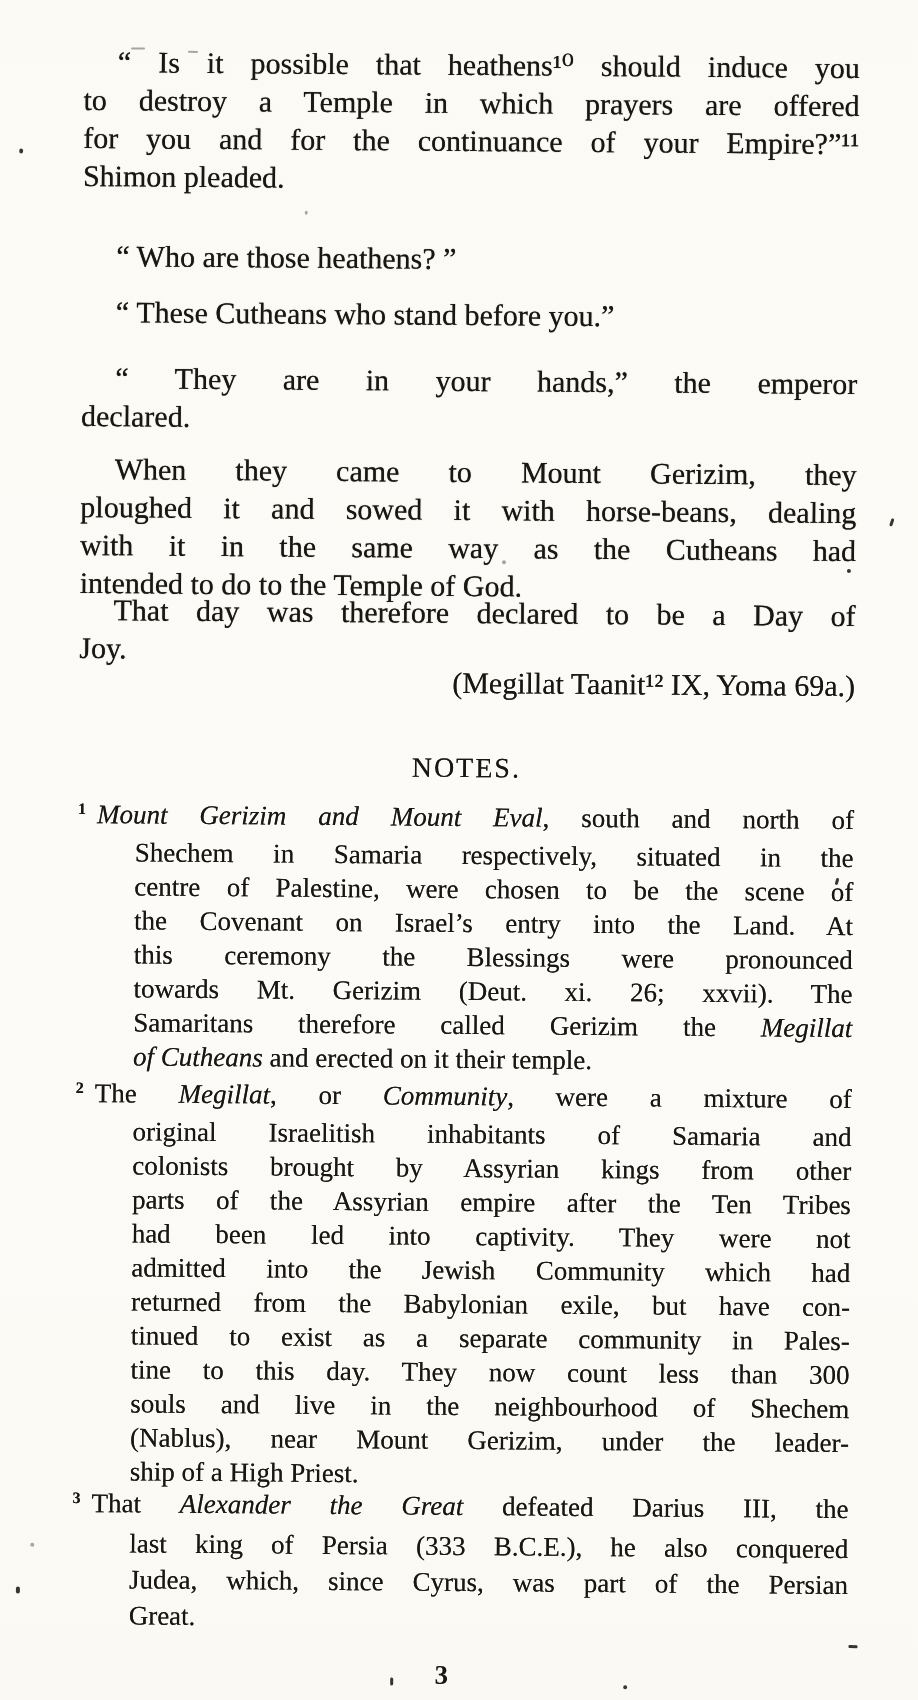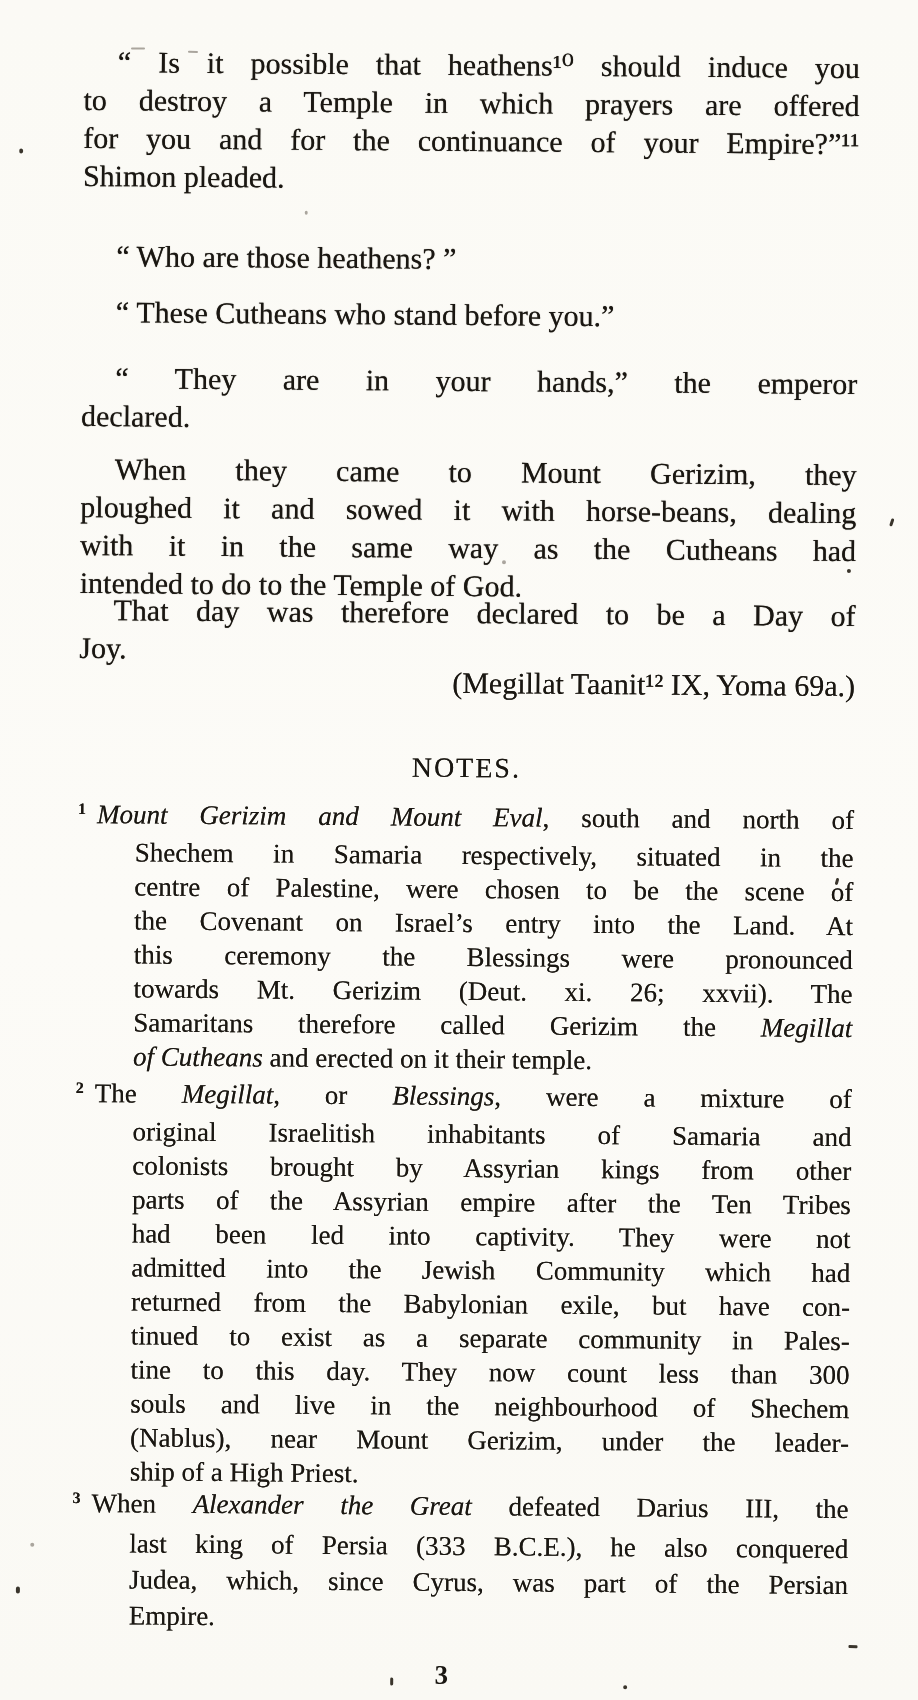--- a/index.html
+++ b/index.html
@@ -82,38 +82,38 @@
         <div class="line"><span class="note-num">1</span><i>Mount Gerizim and Mount Eval</i><span>, south and north of</span></div>
         <div class="line cont"><span>Shechem in Samaria respectively, situated in the</span></div>
         <div class="line cont"><span>centre of Palestine, were chosen to be the scene of</span></div>
         <div class="line cont"><span>the Covenant on Israel’s entry into the Land.  At</span></div>
         <div class="line cont"><span>this ceremony the Blessings were pronounced</span></div>
         <div class="line cont"><span>towards Mt. Gerizim (Deut. xi. 26; xxvii).  The</span></div>
         <div class="line cont"><span>Samaritans therefore called Gerizim the </span><i>Megillat</i></div>
         <div class="line last cont"><i>of Cutheans</i><span> and erected on it their temple.</span></div>
       </div>
     <div class="block note" id="note-1">
-        <div class="line"><span class="note-num">2</span><span>The </span><i>Megillat</i><span>, or </span><i>Blessings</i><span>, were a mixture of</span></div>
+        <div class="line"><span class="note-num">2</span><span>The </span><i>Megillat</i><span>, or </span><i>Community</i><span>, were a mixture of</span></div>
         <div class="line cont"><span>original Israelitish inhabitants of Samaria and</span></div>
         <div class="line cont"><span>colonists brought by Assyrian kings from other</span></div>
         <div class="line cont"><span>parts of the Assyrian empire after the Ten Tribes</span></div>
         <div class="line cont"><span>had been led into captivity.  They were not</span></div>
         <div class="line cont"><span>admitted into the Jewish Community which had</span></div>
         <div class="line cont"><span>returned from the Babylonian exile, but have con-</span></div>
         <div class="line cont"><span>tinued to exist as a separate community in Pales-</span></div>
         <div class="line cont"><span>tine to this day.  They now count less than 300</span></div>
         <div class="line cont"><span>souls and live in the neighbourhood of Shechem</span></div>
         <div class="line cont"><span>(Nablus), near Mount Gerizim, under the leader-</span></div>
         <div class="line last cont"><span>ship of a High Priest.</span></div>
       </div>
     <div class="block note" id="note-2">
-        <div class="line"><span class="note-num">3</span><span>When </span><i>Alexander the Great</i><span> defeated Darius III, the</span></div>
+        <div class="line"><span class="note-num">3</span><span>That </span><i>Alexander the Great</i><span> defeated Darius III, the</span></div>
         <div class="line cont"><span>last king of Persia (333 B.C.E.), he also conquered</span></div>
         <div class="line cont"><span>Judea, which, since Cyrus, was part of the Persian</span></div>
-        <div class="line last cont"><span>Empire.</span></div>
+        <div class="line last cont"><span>Great.</span></div>
       </div>
 
     <div class="block page-number">3</div>
 
     <div class="speck faint" style="left:125px;top:50px;width:14px;height:2px;border-radius:1px;"></div>
     <div class="speck faint" style="left:182px;top:53px;width:10px;height:2px;border-radius:1px;"></div>
     <div class="speck" style="left:14px;top:152px;width:4px;height:5px;"></div>
     <div class="speck faint" style="left:300px;top:212px;width:3px;height:4px;"></div>
     <div class="speck" style="left:888px;top:515px;width:3px;height:8px;border-radius:2px;transform:rotate(18deg);"></div>
     <div class="speck" style="left:845px;top:566px;width:4px;height:4px;"></div>

